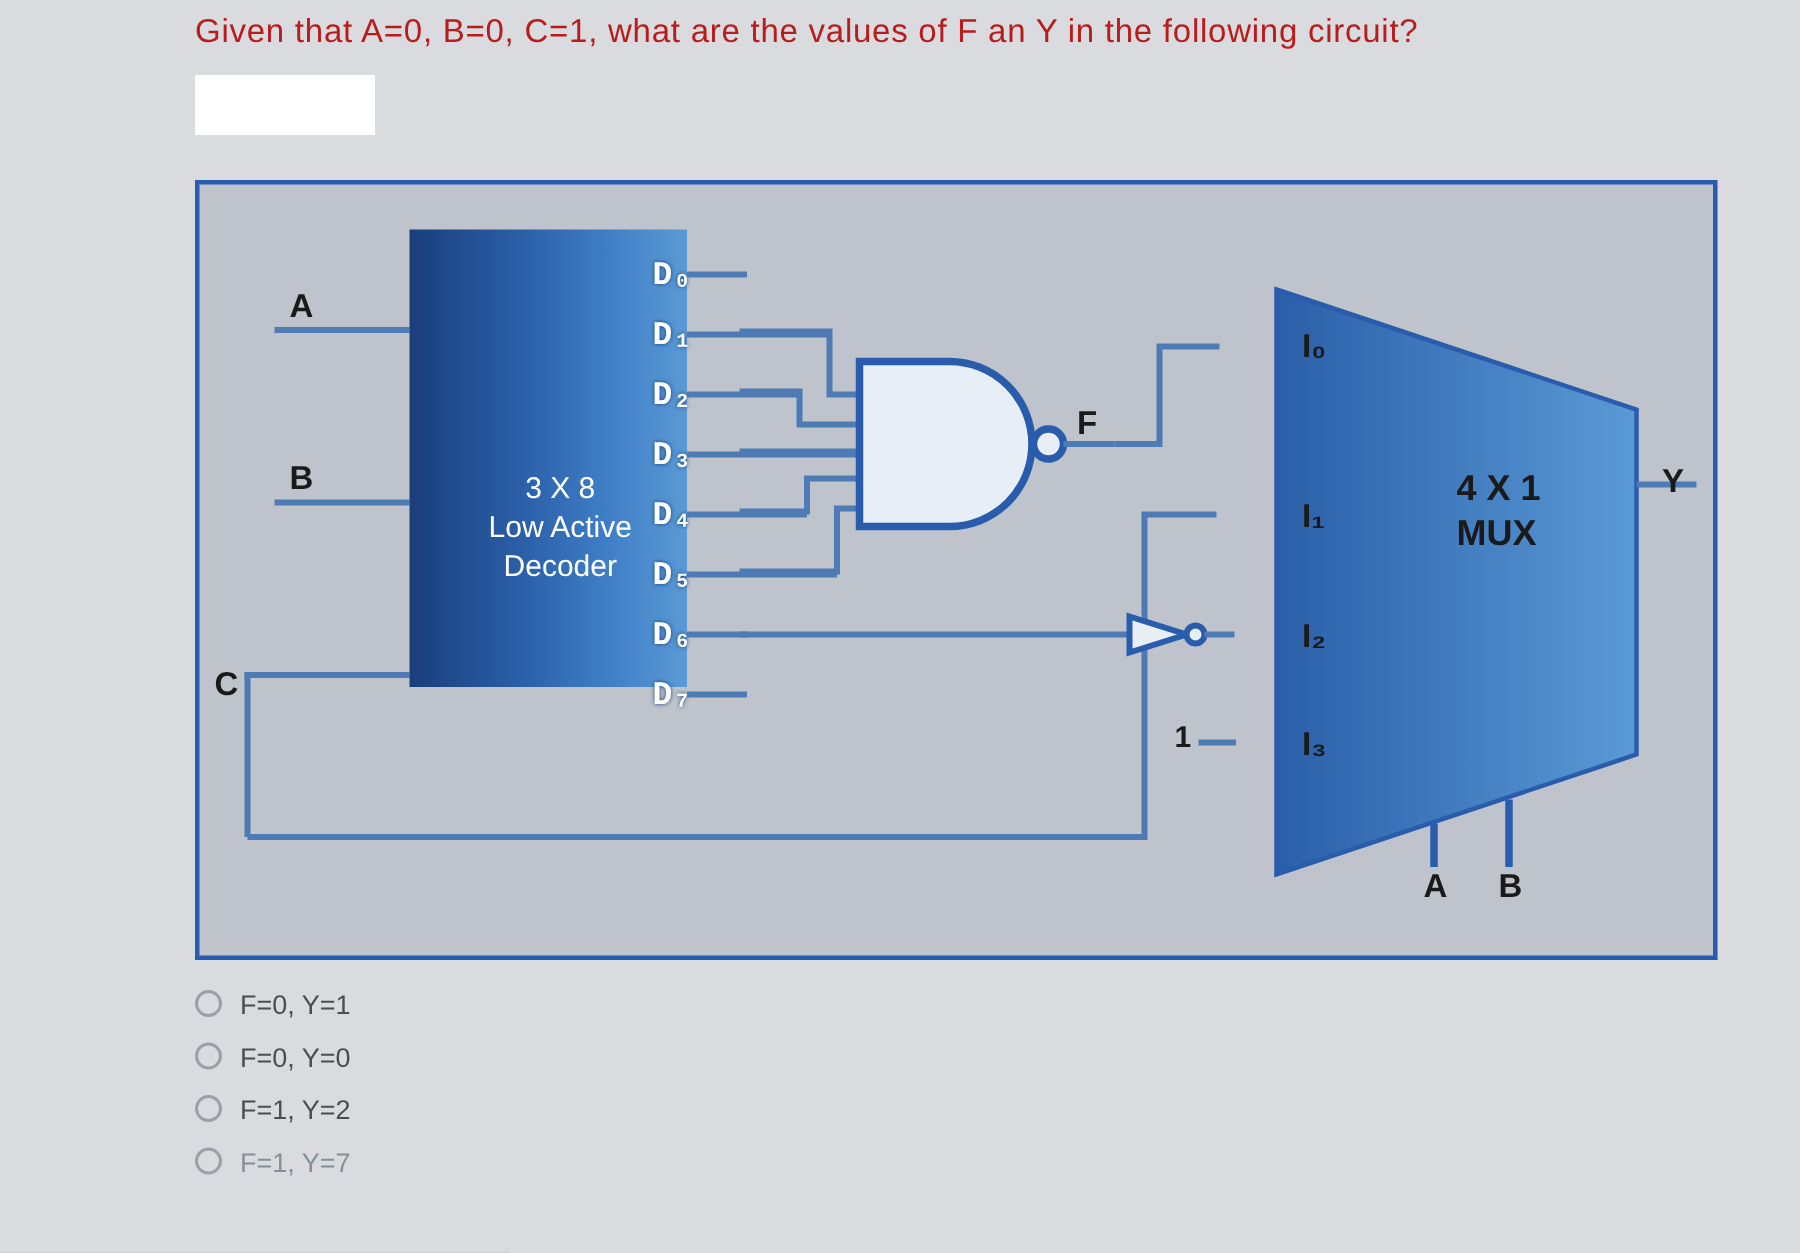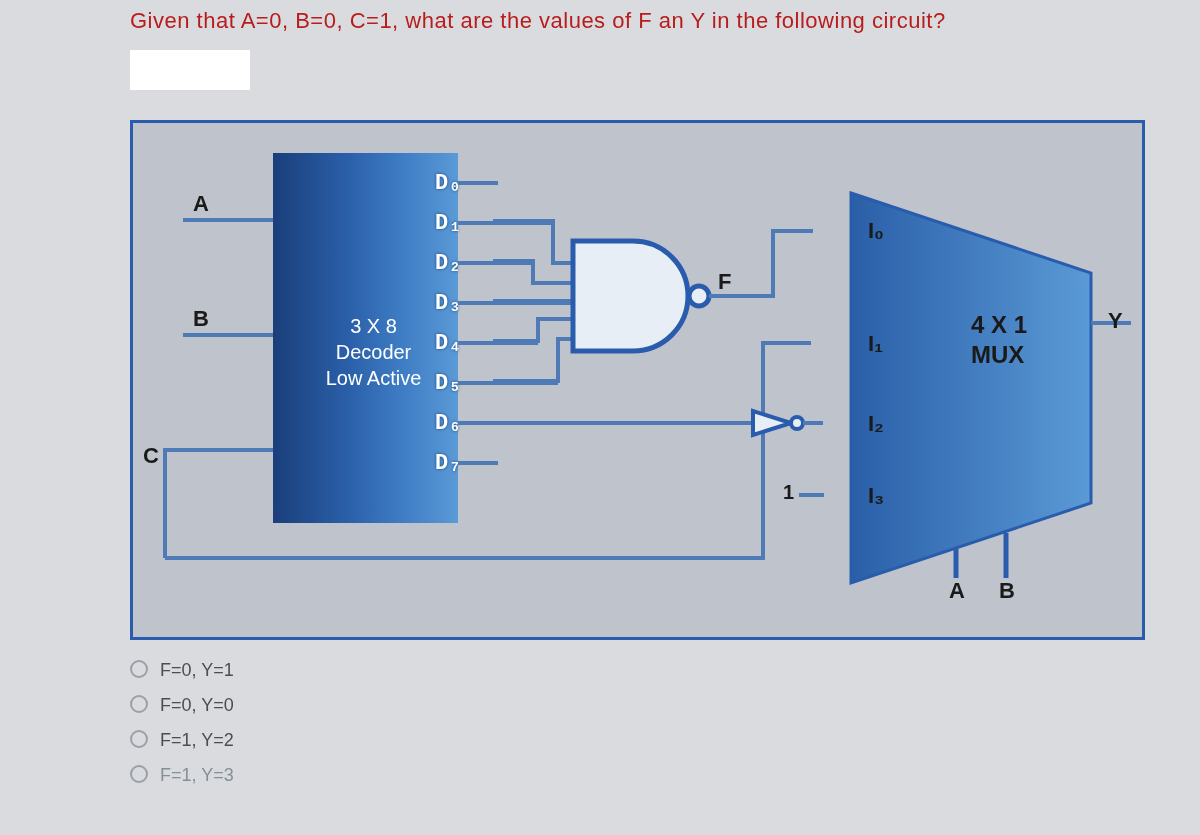--- a/index.html
+++ b/index.html
@@ -35,21 +35,21 @@
     height: 520px;
     border: 3px solid #2a5cad;
     background: #bfc4cc;
   }
   
   .decoder {
     position: absolute;
     left: 140px;
     top: 30px;
     width: 185px;
-    height: 370px;
+    height: 305px;
     background: linear-gradient(90deg,#1a3e7a 0%, #2a5fa8 40%, #3e7dc4 70%, #5a9ad6 100%);
     color: #fff;
     font-size: 20px;
     text-align: center;
     padding-top: 160px;
     padding-left: 16px;
   }
   .decoder span { display:block; line-height:1.3; }
   
   .label { position:absolute; font-weight:bold; font-size:22px; color:#1a1a1a; }
@@ -98,22 +98,22 @@
 
   <div class="label lbl-b">B</div>
   <div class="wire-b"></div>
 
   <div class="label lbl-c">C</div>
   <div class="wire-c-v"></div>
   <div class="wire-c-h"></div>
 
   <div class="decoder">
     <span>3 X 8</span>
+    <span>Low Active</span>
     <span>Decoder</span>
-    <span>Low Active</span>
   </div>
 
   <div class="dlabel" style="top:48px">D₀</div>
     <div class="dline" style="top:58px"></div>
   <div class="dlabel" style="top:88px">D₁</div>
     <div class="dline" style="top:98px;width:95px"></div>
   <div class="dlabel" style="top:128px">D₂</div>
     <div class="dline" style="top:138px;width:75px"></div>
   <div class="dlabel" style="top:168px">D₃</div>
     <div class="dline" style="top:178px;width:120px"></div>
@@ -195,15 +195,15 @@
   <div class="opt">
     <div class="radio"></div>
     <div class="txt">F=0, Y=0</div>
   </div>
   <div class="opt">
     <div class="radio"></div>
     <div class="txt">F=1, Y=2</div>
   </div>
   <div class="opt faded">
     <div class="radio"></div>
-    <div class="txt">F=1, Y=3</div>
+    <div class="txt">F=1, Y=7</div>
   </div>
 </div>
 
 </body></html>

